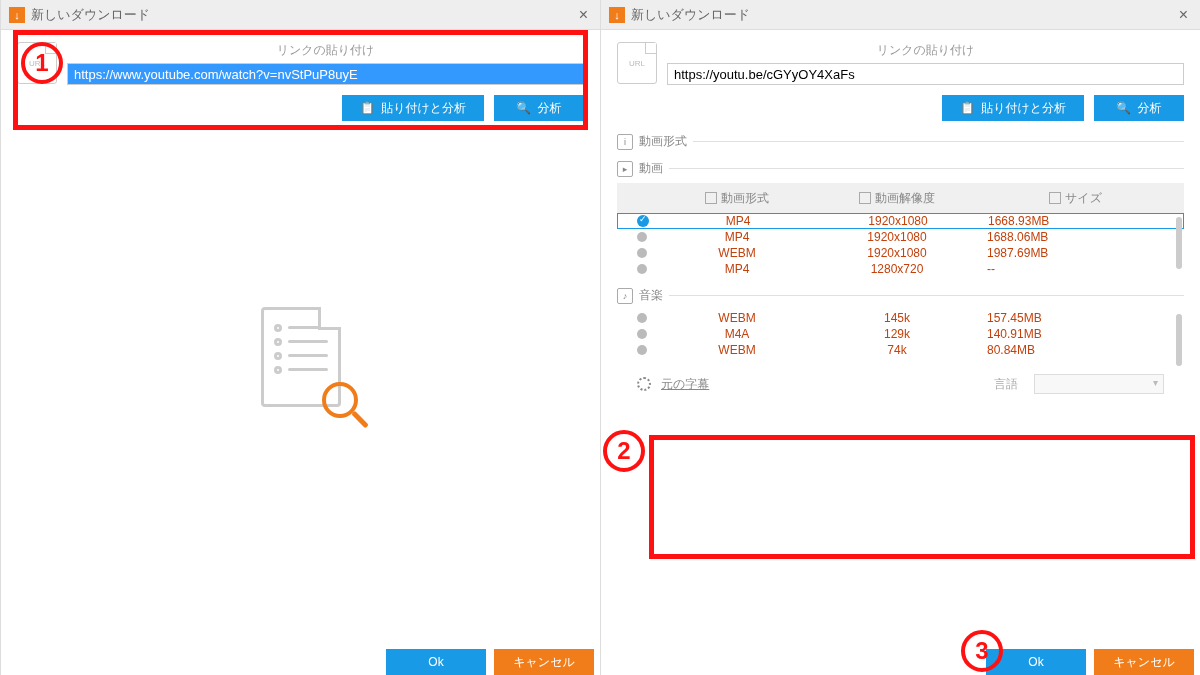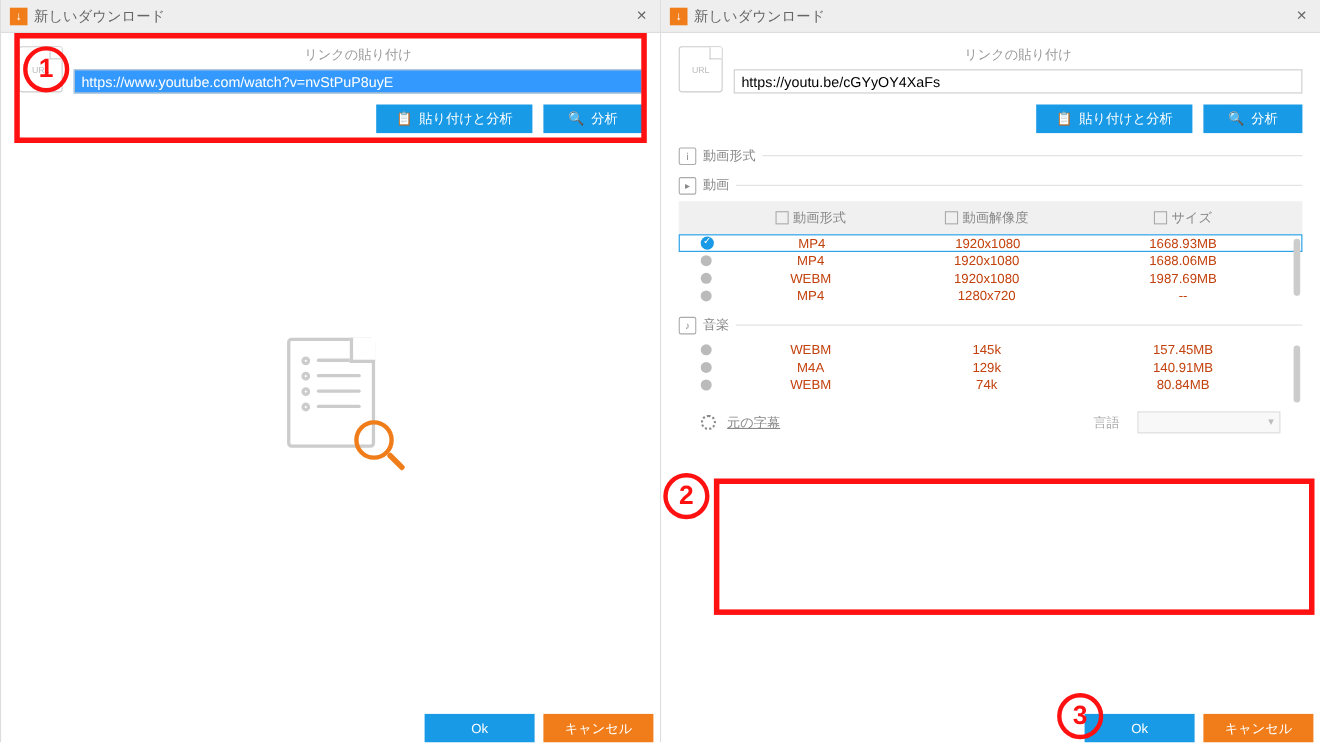--- a/index.html
+++ b/index.html
@@ -300,21 +300,21 @@
       background: #f0f0f0;
       display: flex;
       height: 30px;
       align-items: center;
       color: #888;
       font-size: 12px;
     }
     .col-sel { width: 50px; text-align: center; }
     .col-fmt { width: 140px; text-align: center; }
     .col-res { width: 180px; text-align: center; }
-    .col-sz { flex: 1; text-align: center; padding-right: 20px; }
+    .col-sz { flex: 1; padding-right: 20px; }
     .tbl-body {
       position: relative;
     }
     .row {
       display: flex;
       height: 16px;
       align-items: center;
       color: #c2410c;
       font-size: 12px;
     }

